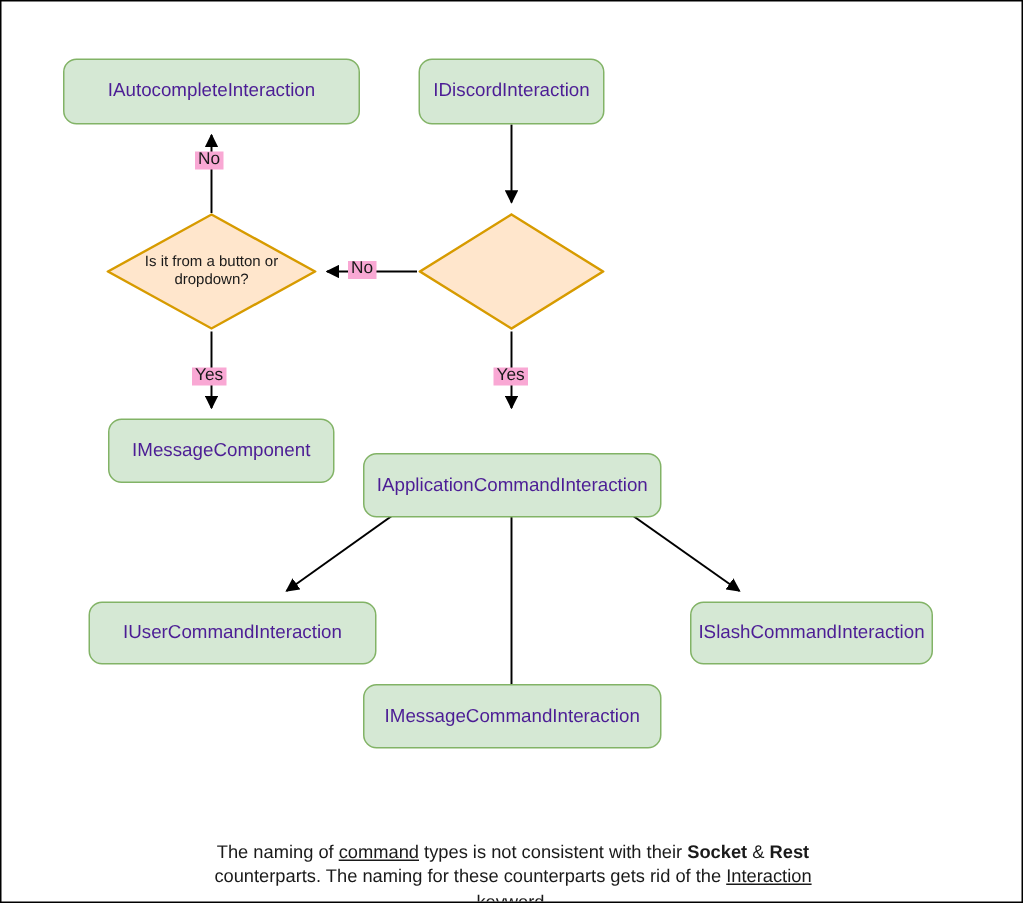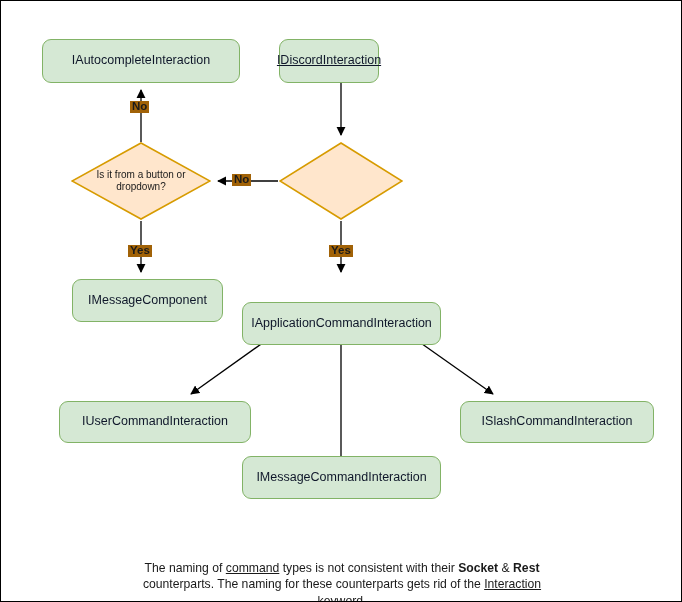--- a/index.html
+++ b/index.html
@@ -33,21 +33,21 @@
     display: flex;
     align-items: center;
     justify-content: center;
     text-align: center;
   }
   .node-box {
     background: #d5e8d4;
     border: 1px solid #82b366;
     border-radius: 9px;
     font-size: 12.5px;
-    color: #0f172a;
+    color: #4c1d95;
     line-height: 1.25;
     justify-content: center;
   }
   .node-diamond {
     background: transparent;
     border: none;
   }
   .diamond-shape {
     position: absolute;
     left: 0;
@@ -60,25 +60,24 @@
     z-index: 2;
     font-size: 10px;
     color: #1a1a1a;
     line-height: 1.22;
     padding: 0 6px;
   }
   .edge-label {
     position: absolute;
     font-size: 11.5px;
     color: #1a1a1a;
-    background: #a16207;
+    background: #f9a8d4;
     padding: 0 2px;
     white-space: nowrap;
     line-height: 1;
-    font-weight: bold;
   }
   #caption {
     position: absolute;
     left: 131px;
     top: 531px;
     width: 420px;
     text-align: center;
     font-size: 12.2px;
     color: #1a1a1a;
     line-height: 1.35;
@@ -129,21 +128,21 @@
 
     <g>
       <line x1="390" y1="321" x2="492" y2="393" stroke="#000000" stroke-width="1.3" marker-end="url(#arrow)"></line>
     </g>
   </svg>
 
   <div class="node node-box" style="left:41px; top:38px; width:198px; height:44px;">
     <span>IAutocompleteInteraction</span>
   </div>
 
-  <div class="node node-box" style="left:278px; top:38px; width:100px; height:44px;text-decoration:underline;">
+  <div class="node node-box" style="left:278px; top:38px; width:124px; height:44px;">
     <span>IDiscordInteraction</span>
   </div>
 
   <div class="node node-diamond" style="left:70px; top:141px; width:140px; height:78px;">
     <svg class="diamond-shape" viewBox="0 0 140 78" preserveAspectRatio="none">
       <polygon points="70,1 139,39 70,77 1,39" fill="#ffe6cc" stroke="#d79b00" stroke-width="1.6"></polygon>
     </svg>
     <span class="diamond-label">Is it from a button or dropdown?</span>
   </div>
 
@@ -158,21 +157,21 @@
   </div>
 
   <div class="node node-box" style="left:241px; top:278px; width:199px; height:43px;margin-top:23px;">
     <span>IApplicationCommandInteraction</span>
   </div>
 
   <div class="node node-box" style="left:58px; top:400px; width:192px; height:42px;">
     <span>IUserCommandInteraction</span>
   </div>
 
-  <div class="node node-box" style="left:459px; top:400px; width:194px; height:42px;">
+  <div class="node node-box" style="left:459px; top:400px; width:162px; height:42px;">
     <span>ISlashCommandInteraction</span>
   </div>
 
   <div class="node node-box" style="left:241px; top:455px; width:199px; height:43px;">
     <span>IMessageCommandInteraction</span>
   </div>
 
   <div class="edge-label" style="left:129px; top:100px;">No</div>
 
   <div class="edge-label" style="left:231px; top:173px;">No</div>

